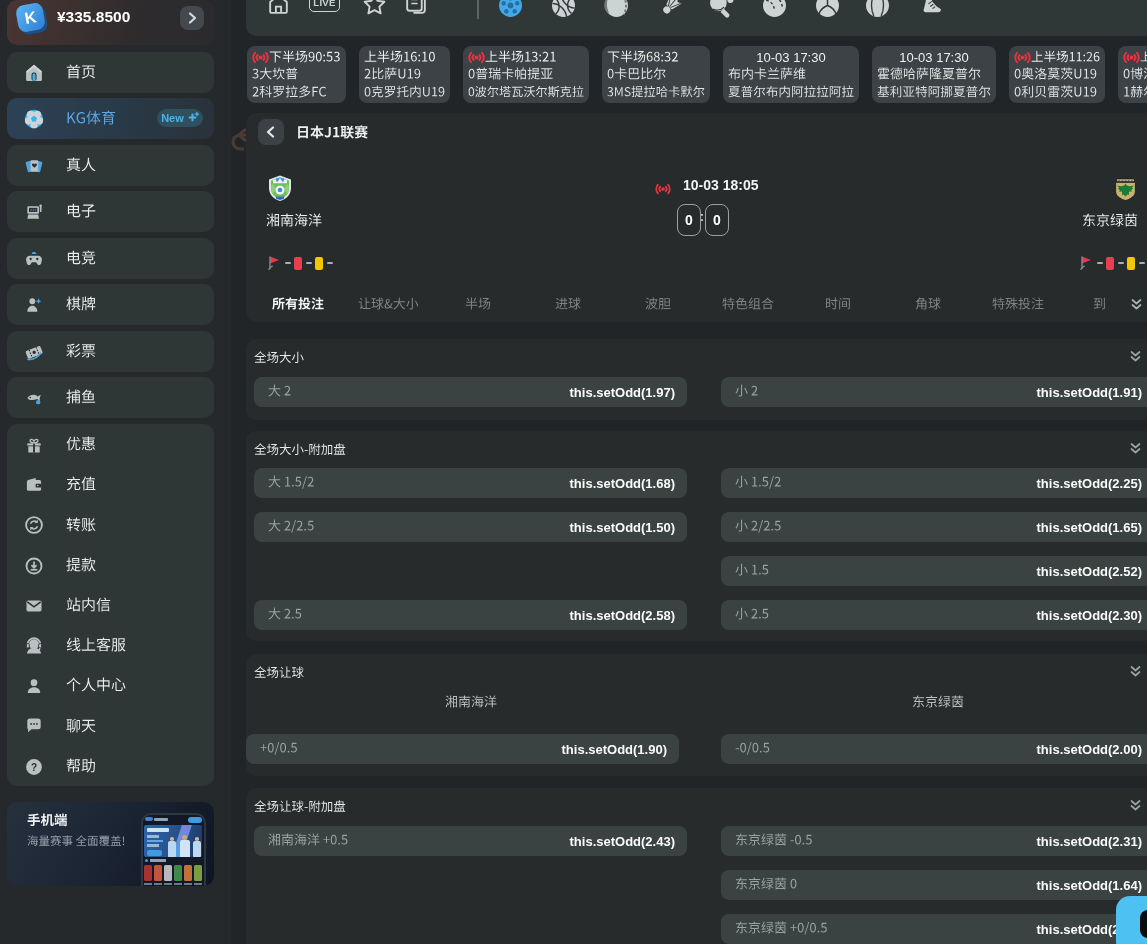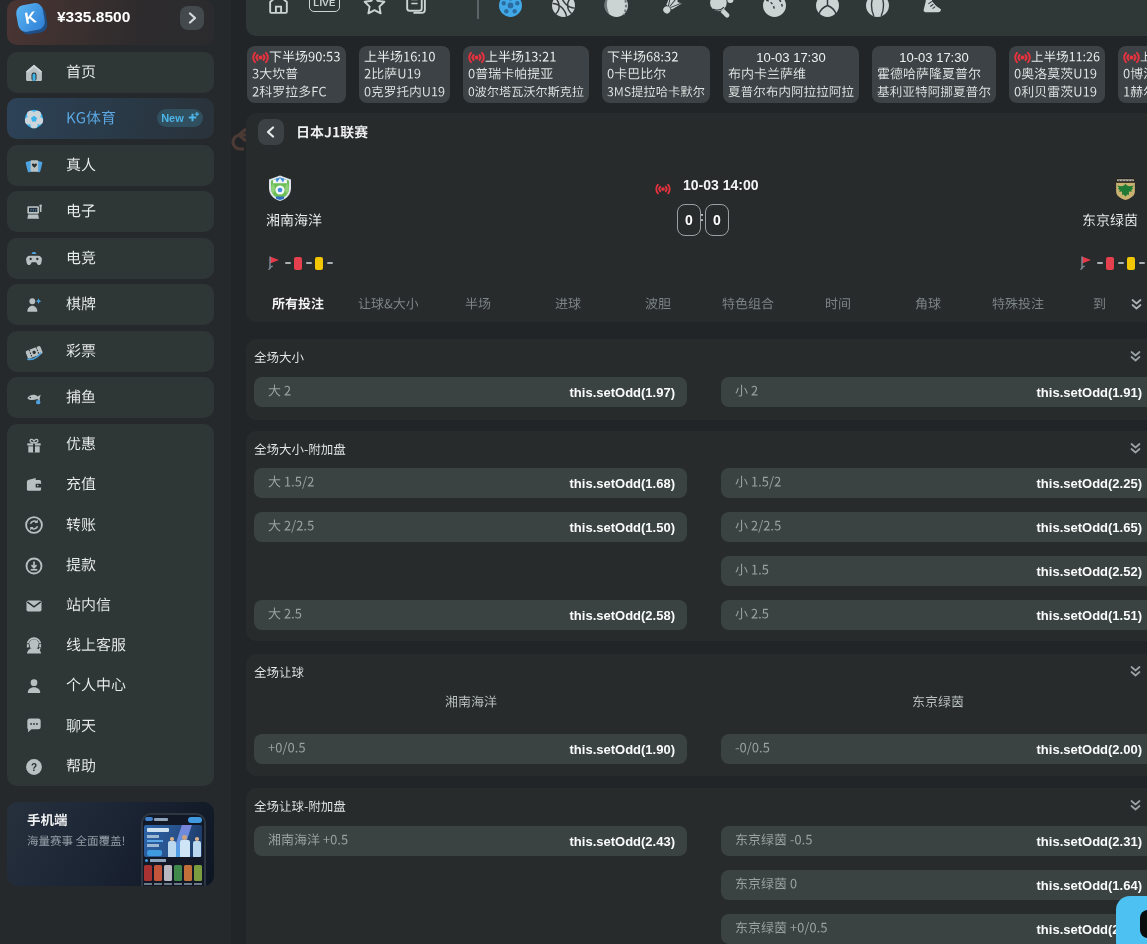--- a/index.html
+++ b/index.html
@@ -819,21 +819,21 @@
     </div>
     <div style="position:absolute;left:409px;top:68px"><svg width="16" height="12" viewBox="0 0 17 13" style="flex:0 0 auto">
         <g stroke="#e8333f" fill="none" stroke-width="1.9" stroke-linecap="round">
           <path d="M3 1.8a7 7 0 0 0 0 9.4"></path>
           <path d="M5.6 4a3.6 3.6 0 0 0 0 5"></path>
           <path d="M14 1.8a7 7 0 0 1 0 9.4"></path>
           <path d="M11.4 4a3.6 3.6 0 0 1 0 5"></path>
         </g>
         <circle cx="8.5" cy="6.5" r="2" fill="#e8333f"></circle>
       </svg></div>
-    <div style="position:absolute;left:437px;top:64px;font-size:14px;font-weight:bold;color:#f2f4f4">10-03 14:00</div>
+    <div style="position:absolute;left:437px;top:64px;font-size:14px;font-weight:bold;color:#f2f4f4">10-03 18:05</div>
     <div style="position:absolute;left:431px;top:91px;width:24px;height:32px;border:1px solid #9ba1a3;border-radius:8px;display:flex;align-items:center;justify-content:center;color:#fff;font-size:14px;font-weight:bold">0</div>
     <div style="position:absolute;left:459px;top:91px;width:24px;height:32px;border:1px solid #9ba1a3;border-radius:8px;display:flex;align-items:center;justify-content:center;color:#fff;font-size:14px;font-weight:bold">0</div>
     <div style="position:absolute;left:454px;top:97px;color:#cfd4d6;font-size:12px;font-weight:bold;z-index:5">:</div>
     <div style="position:absolute;left:22px;top:142px">
       <div style="display:flex;align-items:center">
         <svg width="13" height="16" viewBox="0 0 13 16">
           <path d="M2 1.5 11 5 2 8.5z" fill="#e8394a"></path>
           <path d="M2 1.5V14" stroke="#7d8a95" stroke-width="1.4"></path>
           <path d="M0.8 15c.4-2.2 2-3.6 4-3.9" fill="none" stroke="#7d8a95" stroke-width="1.2"></path>
         </svg>
@@ -1055,21 +1055,21 @@
     </div>
     <div class="brow" style="left:475px;top:169px">
       <div class="lab">
         <svg class="t" style="" width="34.0" height="15.3" viewBox="0 0 34.0 15.3" fill="#9aa3a1">
           <use href="#g136" transform="translate(0.0 11.4) scale(0.013 -0.013)"></use>
           <use href="#g63" transform="translate(15.9 11.4) scale(0.013 -0.013)"></use>
           <use href="#g153" transform="translate(23.1 11.4) scale(0.013 -0.013)"></use>
           <use href="#g58" transform="translate(26.7 11.4) scale(0.013 -0.013)"></use>
         </svg>
       </div>
-      <div class="odd">this.setOdd(1.51)</div>
+      <div class="odd">this.setOdd(2.30)</div>
     </div>
   </div>
 <div class="sec" style="top:654px;height:122px">
     <div class="shead" style="top:12px">
       <svg class="t" style="" width="50.0" height="14.8" viewBox="0 0 50.0 14.8" fill="#e6e9e9">
         <use href="#g47" transform="translate(0.0 11.0) scale(0.0125 -0.0125)"></use>
         <use href="#g54" transform="translate(12.5 11.0) scale(0.0125 -0.0125)"></use>
         <use href="#g133" transform="translate(25.0 11.0) scale(0.0125 -0.0125)"></use>
         <use href="#g134" transform="translate(37.5 11.0) scale(0.0125 -0.0125)"></use>
       </svg>
@@ -1086,21 +1086,21 @@
       </svg>
     </div>
     <div style="position:absolute;left:475px;top:41px;width:433px;display:flex;justify-content:center">
       <svg class="t" style="" width="52.0" height="15.3" viewBox="0 0 52.0 15.3" fill="#b9c0bf">
         <use href="#g125" transform="translate(0.0 11.4) scale(0.013 -0.013)"></use>
         <use href="#g126" transform="translate(13.0 11.4) scale(0.013 -0.013)"></use>
         <use href="#g127" transform="translate(26.0 11.4) scale(0.013 -0.013)"></use>
         <use href="#g128" transform="translate(39.0 11.4) scale(0.013 -0.013)"></use>
       </svg>
     </div>
-    <div class="brow" style="left:8px;top:80px">
+    <div class="brow" style="left:0;top:80px">
       <div class="lab">
         <svg class="t" style="" width="37.6" height="15.3" viewBox="0 0 37.6 15.3" fill="#9aa3a1">
           <use href="#g155" transform="translate(0.0 11.4) scale(0.013 -0.013)"></use>
           <use href="#g56" transform="translate(7.2 11.4) scale(0.013 -0.013)"></use>
           <use href="#g154" transform="translate(14.4 11.4) scale(0.013 -0.013)"></use>
           <use href="#g56" transform="translate(19.5 11.4) scale(0.013 -0.013)"></use>
           <use href="#g153" transform="translate(26.7 11.4) scale(0.013 -0.013)"></use>
           <use href="#g58" transform="translate(30.4 11.4) scale(0.013 -0.013)"></use>
         </svg>
       </div>

